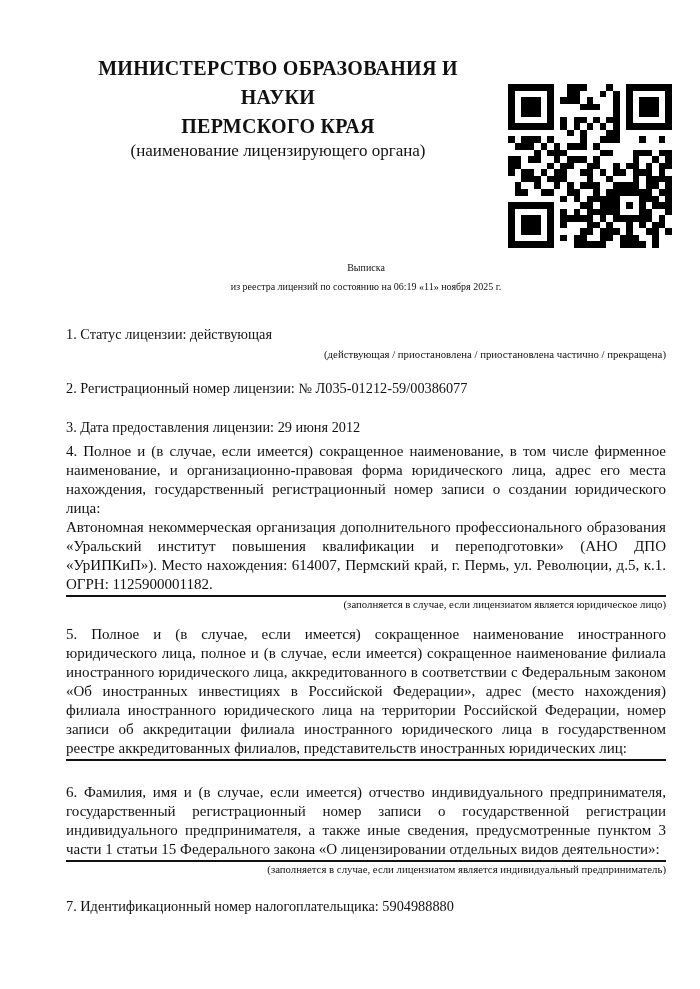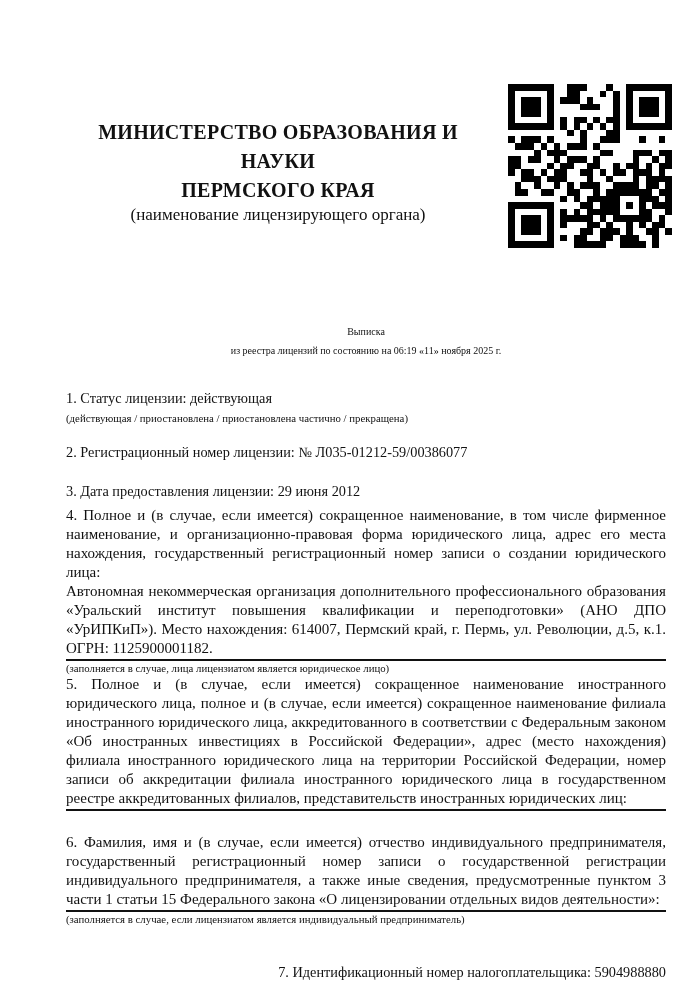--- a/index.html
+++ b/index.html
@@ -19,21 +19,21 @@
   }
   .qr {
     position: absolute;
     left: 508px;
     top: 84px;
     width: 164px;
     height: 164px;
   }
   .qr svg { width: 100%; height: 100%; shape-rendering: crispEdges; }
   .ministry {
-    margin-top: 118px;
+    margin-top: 54px;
     width: 424px;
     text-align: center;
   }
   .ministry-title {
     font-size: 20px;
     font-weight: bold;
     line-height: 29px;
     letter-spacing: 0.3px;
   }
   .ministry-caption {
@@ -53,25 +53,25 @@
   }
   .para {
     font-size: 15px;
     line-height: 19px;
     text-align: justify;
   }
   .item-1 { margin-top: 28px; }
   .item-2 { margin-top: 17px; }
   .item-3 { margin-top: 19px; }
   .item-4 { margin-top: 5px; }
-  .item-5 { margin-top: 0; }
+  .item-5 { margin-top: 14px; }
   .item-6 { margin-top: 22px; }
-  .item-7 { margin-top: 36px; text-align: right; }
+  .item-7 { margin-top: 20px; }
   .field-caption {
-    text-align: left;
+    text-align: right;
     font-size: 10.8px;
     line-height: 14px;
   }
   .caption-1 { margin-top: 3px; }
   .rule {
     height: 0;
     border-top: 2px solid #111111;
     margin-top: 1px;
   }
 </style>
@@ -428,21 +428,21 @@
     <div class="field-caption caption-1">(действующая / приостановлена / приостановлена частично / прекращена)</div>
 
     <div class="item item-2">2. Регистрационный номер лицензии: № Л035-01212-59/00386077</div>
 
     <div class="item item-3">3. Дата предоставления лицензии: 29 июня 2012</div>
 
     <div class="item-4">
       <p class="para">4. Полное и (в случае, если имеется) сокращенное наименование, в том числе фирменное наименование, и организационно-правовая форма юридического лица, адрес его места нахождения, государственный регистрационный номер записи о создании юридического лица:</p>
       <p class="para">Автономная некоммерческая организация дополнительного профессионального образования «Уральский институт повышения квалификации и переподготовки» (АНО ДПО «УрИПКиП»). Место нахождения: 614007, Пермский край, г. Пермь, ул. Революции, д.5, к.1. ОГРН: 1125900001182.</p>
       <div class="rule"></div>
-      <div class="field-caption">(заполняется в случае, лица лицензиатом является юридическое лицо)</div>
+      <div class="field-caption">(заполняется в случае, если лицензиатом является юридическое лицо)</div>
     </div>
 
     <div class="item-5">
       <p class="para">5. Полное и (в случае, если имеется) сокращенное наименование иностранного юридического лица, полное и (в случае, если имеется) сокращенное наименование филиала иностранного юридического лица, аккредитованного в соответствии с Федеральным законом «Об иностранных инвестициях в Российской Федерации», адрес (место нахождения) филиала иностранного юридического лица на территории Российской Федерации, номер записи об аккредитации филиала иностранного юридического лица в государственном реестре аккредитованных филиалов, представительств иностранных юридических лиц:</p>
       <div class="rule"></div>
     </div>
 
     <div class="item-6">
       <p class="para">6. Фамилия, имя и (в случае, если имеется) отчество индивидуального предпринимателя, государственный регистрационный номер записи о государственной регистрации индивидуального предпринимателя, а также иные сведения, предусмотренные пунктом 3 части 1 статьи 15 Федерального закона «О лицензировании отдельных видов деятельности»:</p>
       <div class="rule"></div>

